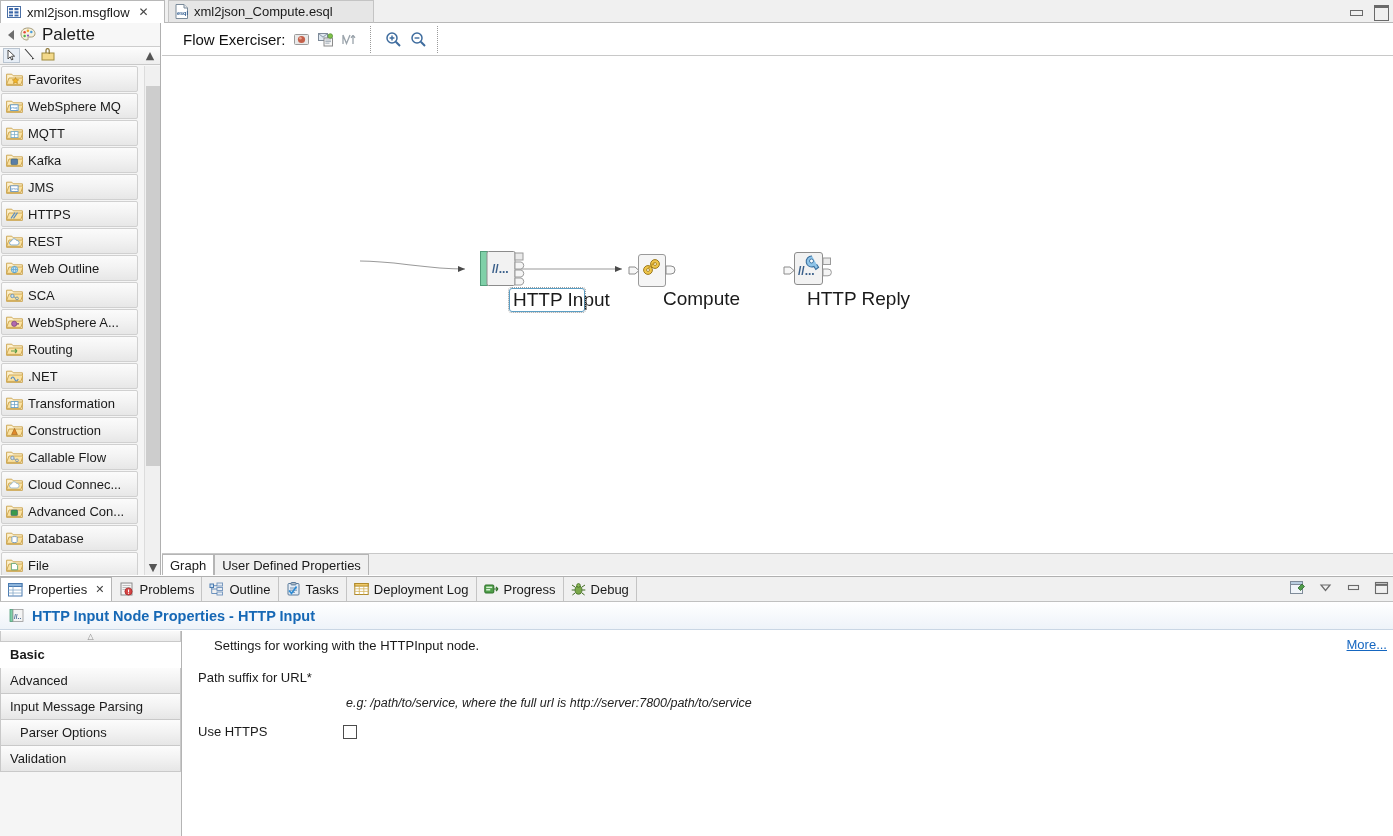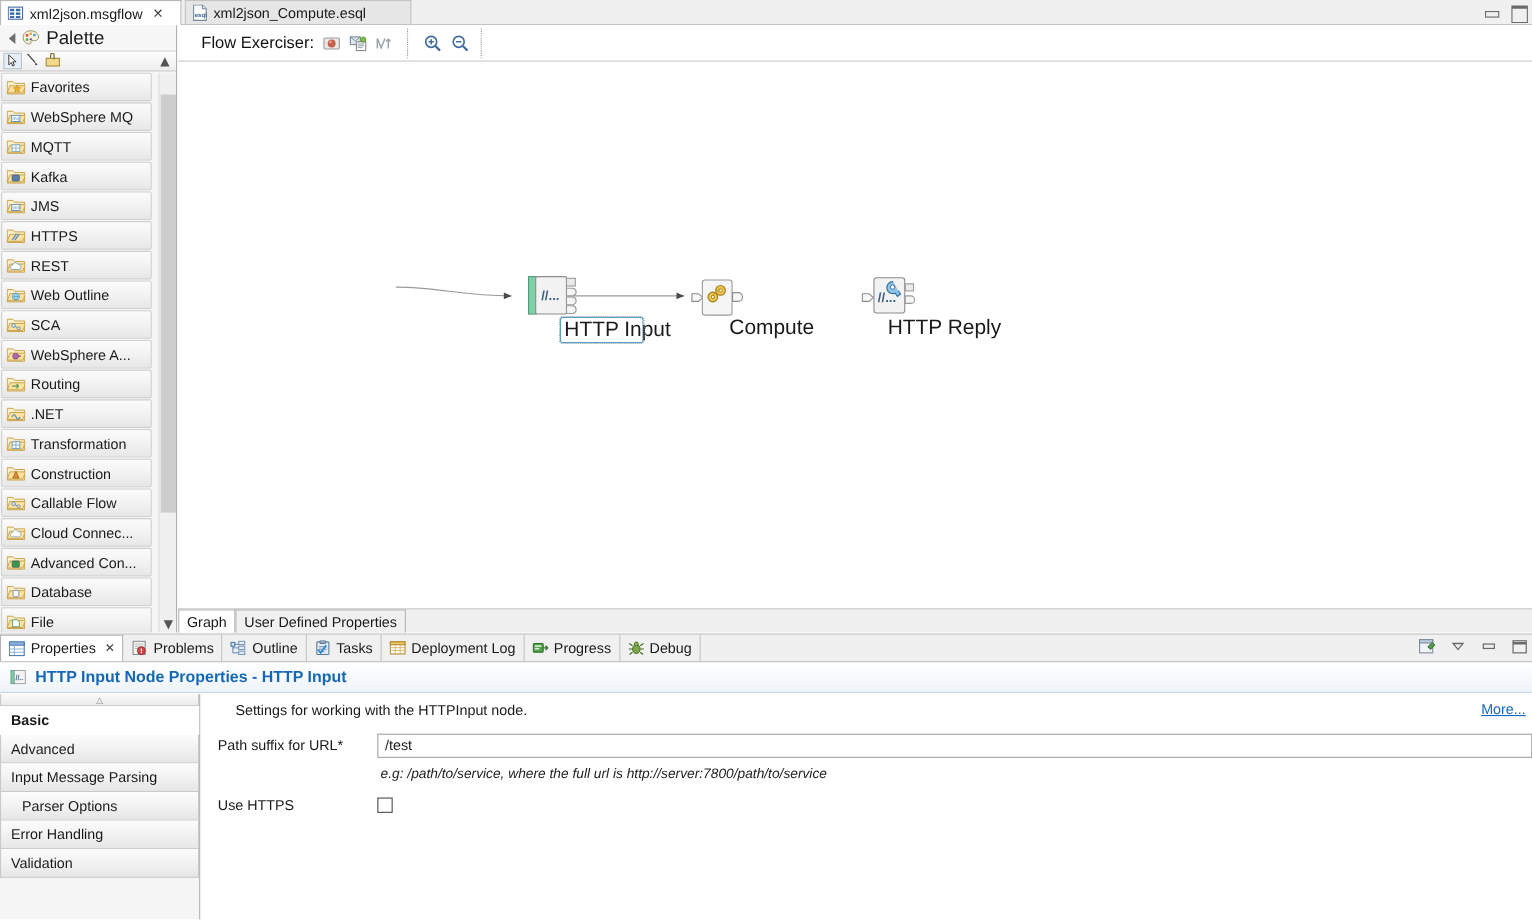--- a/index.html
+++ b/index.html
@@ -771,38 +771,34 @@
             <div class="navitem">
               <span>Advanced</span>
             </div>
             <div class="navitem">
               <span>Input Message Parsing</span>
             </div>
             <div class="navitem indent">
               <span>Parser Options</span>
             </div>
             <div class="navitem">
-              <span>Error Handling</span>
-            </div>
-            <div class="navitem">
               <span>Validation</span>
             </div>
           </div>
       </div>
 
       <div id="prop-content">
 
         <div id="desc-band">
           <span id="settings-desc">Settings for working with the HTTPInput node.</span>
           <a id="more-link" href="#">More...</a>
         </div>
 
         <div class="field-row">
           <span class="field-label">Path suffix for URL*</span>
-          <span class="field-input" placeholder="">/test</span>
         </div>
 
         <div class="hint">e.g: /path/to/service, where the full url is http://server:7800/path/to/service</div>
 
         <div class="field-row">
           <span class="field-label">Use HTTPS</span>
           <span class="checkbox"></span>
         </div>
 
       </div>

